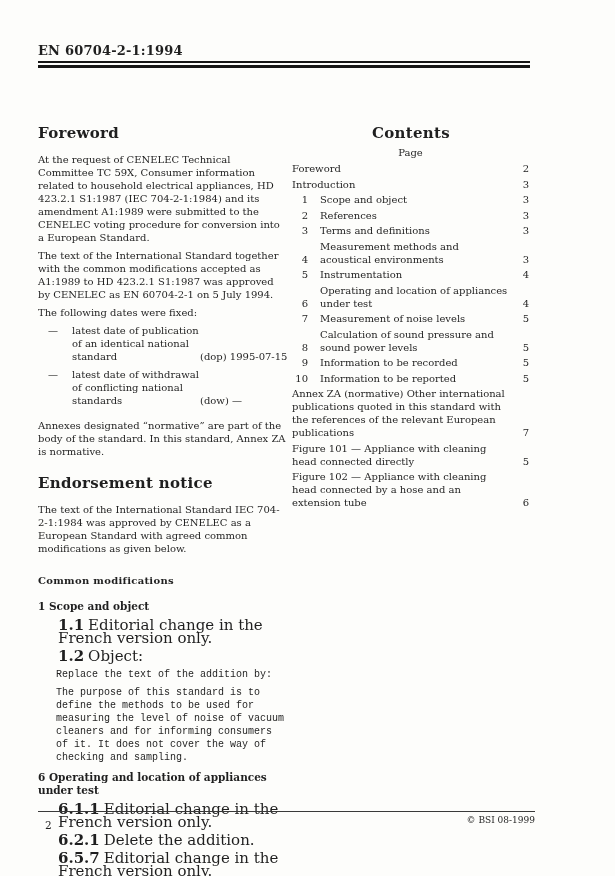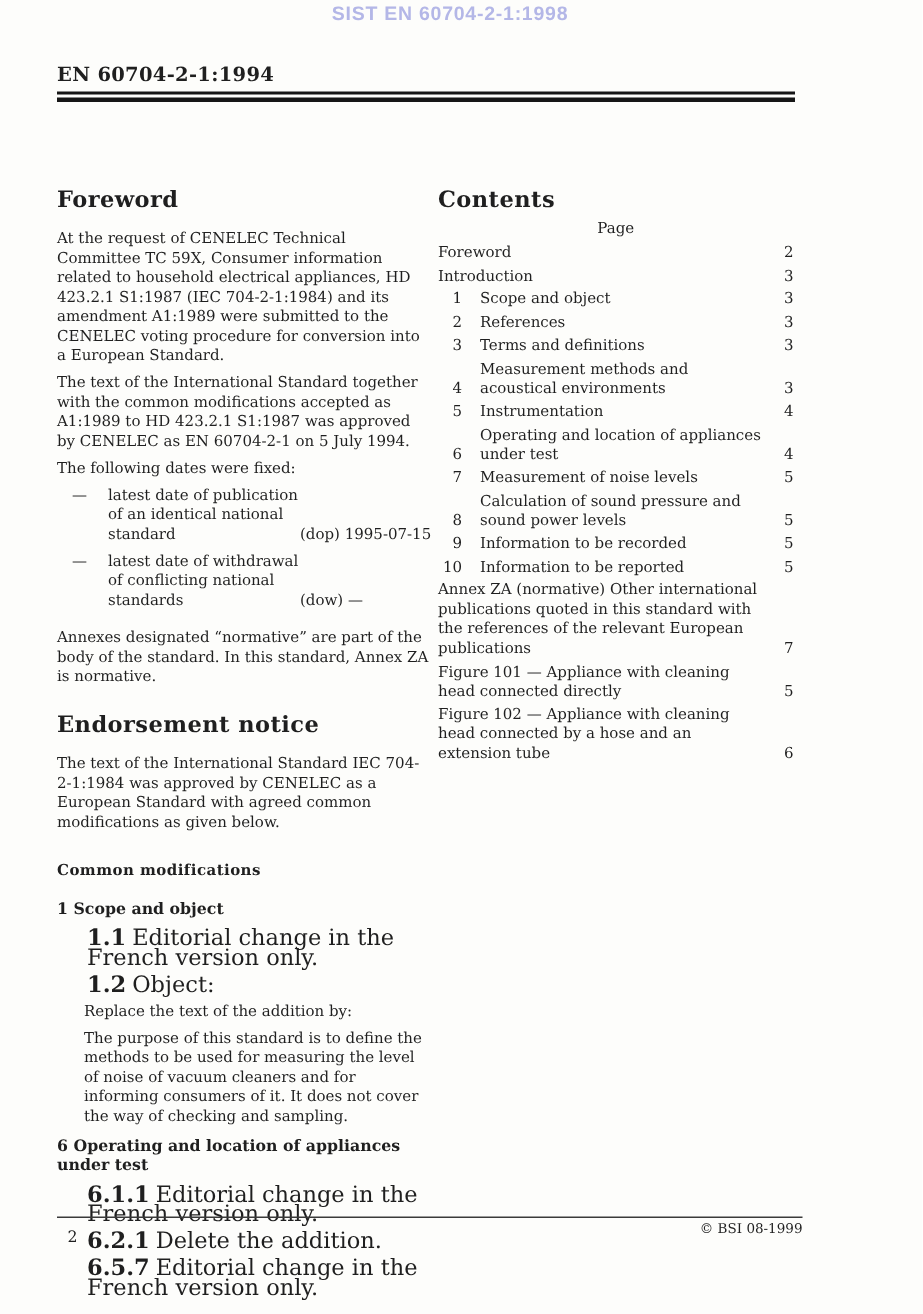--- a/index.html
+++ b/index.html
@@ -98,21 +98,21 @@
   }
   h3.cm-heading {
     font-size: 10.5px;
     line-height: 13px;
     font-weight: bold;
     margin-top: 7px;
     margin-bottom: 6px;
   }
   .mod-item { font-size: 15px; line-height: 13px; margin-bottom: 5px; margin-left: 20px; }
   .mod-num { font-weight: bold; margin-right: 4px; }
-  .indent { margin-left: 18px; }
+  .indent { margin-left: 18px; font-family: Liberation Mono, monospace; }
 
   
   .page-label {
     text-align: center;
     font-size: 10px;
     line-height: 13px;
     margin-top: 4px;
     margin-bottom: 3px;
     padding-right: 1px;
   }
@@ -149,21 +149,20 @@
     width: 497px;
     text-align: right;
     font-size: 9px;
   }
 </style>
 </head>
 <body>
 
 <div class="page">
 
-  <div class="watermark">SIST EN 60704-2-1:1998</div>
 
   <div class="header">
     <div class="doc-ref">EN 60704-2-1:1994</div>
     <div class="rule-double"></div>
   </div>
 
   <div class="columns">
 
     <div class="col-left">
       <h1 class="section-title">Foreword</h1>
@@ -209,21 +208,21 @@
       </div>
       <div class="mod-item">
         <span class="mod-num">6.2.1</span><span>Delete the addition.</span>
       </div>
       <div class="mod-item">
         <span class="mod-num">6.5.7</span><span>Editorial change in the French version only.</span>
       </div>
     </div>
 
     <div class="col-right">
-      <h1 class="section-title" style="margin-bottom:2px;">Contents</h1>
+      <h1 class="section-title" style="margin-bottom:2px;text-align:center;">Contents</h1>
       <div class="page-label">Page</div>
 
       <div class="toc-row no-num">
         <span class="toc-label">Foreword</span>
         <span class="toc-page">2</span>
       </div>
       <div class="toc-row no-num">
         <span class="toc-label">Introduction</span>
         <span class="toc-page">3</span>
       </div>

